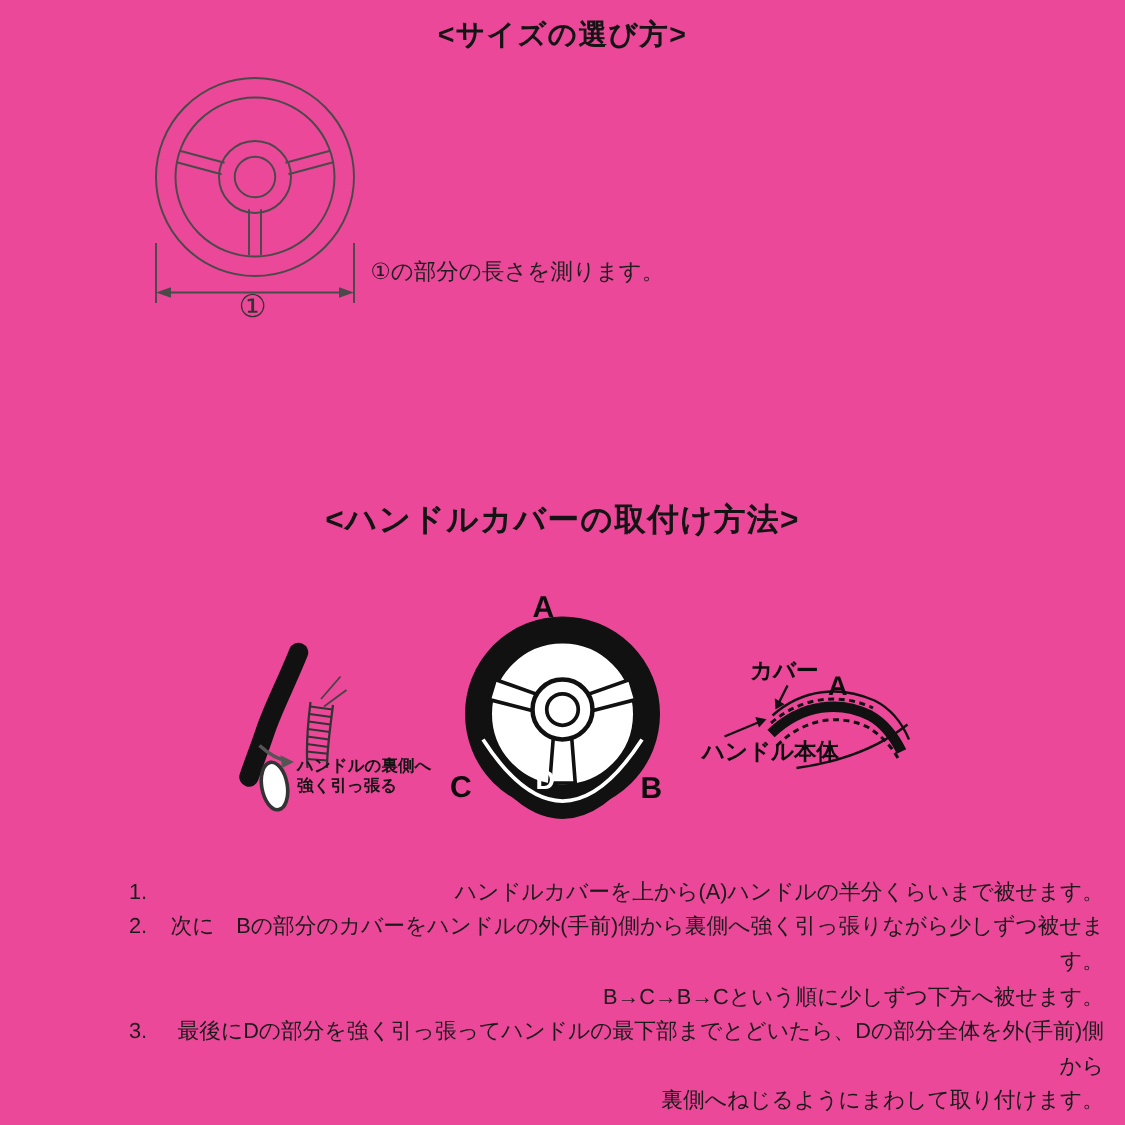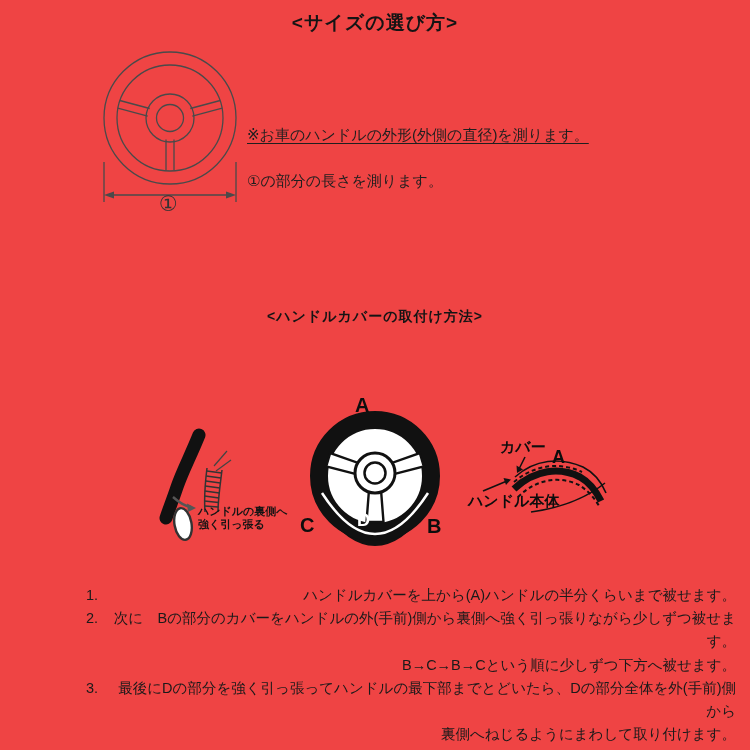--- a/index.html
+++ b/index.html
@@ -1,23 +1,23 @@
 <!DOCTYPE html>
 <html><head>
 <meta charset="utf-8">
 <style>
   html,body{margin:0;padding:0;background:#ffffff;}
   .canvas{
-    position:relative;width:750px;height:750px;background:#ef4444;overflow:hidden;
+    position:relative;width:750px;height:750px;background:#ec4899;overflow:hidden;
     font-family:"Liberation Sans","DejaVu Sans",sans-serif;color:#1f1f1f;
   }
   .title{position:absolute;left:0;width:750px;text-align:center;margin:0;
     font-weight:bold;color:#141414;letter-spacing:1px;}
   .t1{top:10px;font-size:19px;}
-  .t2{top:308px;font-size:14px;text-align:center;}
+  .t2{top:332px;font-size:21px;text-align:center;}
   .size-wheel{position:absolute;left:95px;top:50px;width:150px;height:175px;}
   .measure-label{position:absolute;left:159px;top:192px;font-size:21px;color:#333;}
   .note{position:absolute;left:247px;top:126px;font-size:15px;
     text-decoration:underline;text-underline-offset:3px;}
   .measure-instruction{position:absolute;left:247px;top:172px;font-size:15px;}
   .size-value{position:absolute;left:267px;top:215px;font-size:15px;white-space:pre;}
   .pull-diagram{position:absolute;left:150px;top:400px;width:170px;height:150px;}
   .pull-caption{position:absolute;left:198px;top:505px;font-size:11px;font-weight:bold;
     line-height:13px;color:#141414;}
   .install-wheel{position:absolute;left:290px;top:385px;width:170px;height:170px;}
@@ -60,21 +60,20 @@
       <path d="M 141,112 L 141,152"></path>
       <path d="M 12,145 L 138,145"></path>
     </g>
     <g fill="#4a4a4a" stroke="none">
       <polygon points="9,145 19,141.5 19,148.5"></polygon>
       <polygon points="141,145 131,141.5 131,148.5"></polygon>
     </g>
   </svg>
   <span class="measure-label">①</span>
 
-  <div class="note">※お車のハンドルの外形(外側の直径)を測ります。</div>
   <div class="measure-instruction">①の部分の長さを測ります。</div>
 
   <h2 class="title t2">&lt;ハンドルカバーの取付け方法&gt;</h2>
 
   <svg class="pull-diagram" viewBox="0 0 170 150">
     <path d="M 49,35 C 41,55 32,72 27,87 C 23,99 19,109 16,118" fill="none" stroke="#111111" stroke-width="13" stroke-linecap="round"></path>
     <g stroke="#444444" stroke-width="1.2" fill="none">
       <path d="M 64,66 L 77,51"></path>
       <path d="M 66,71 L 81,60"></path>
     </g>

